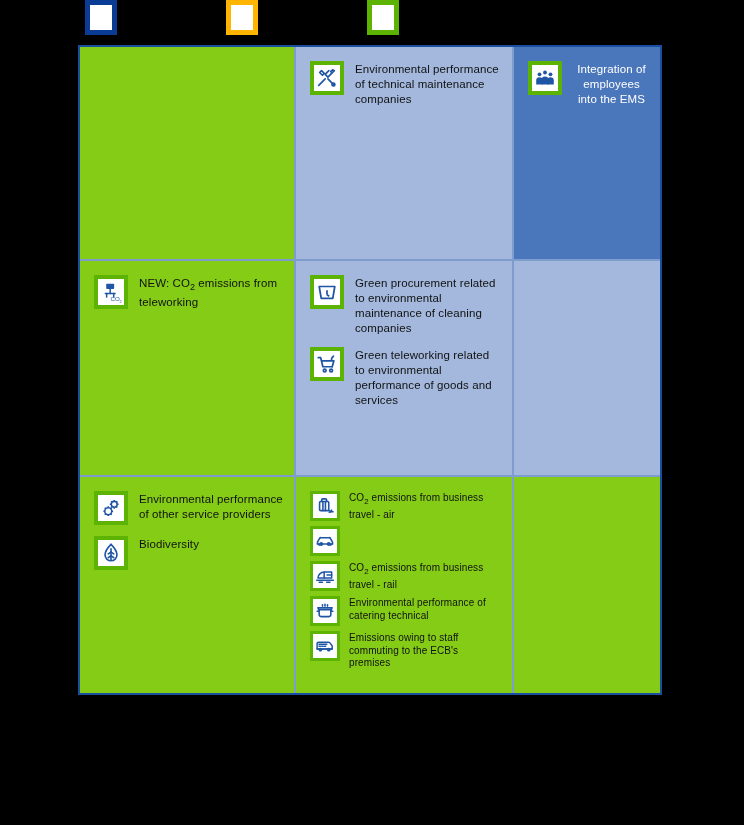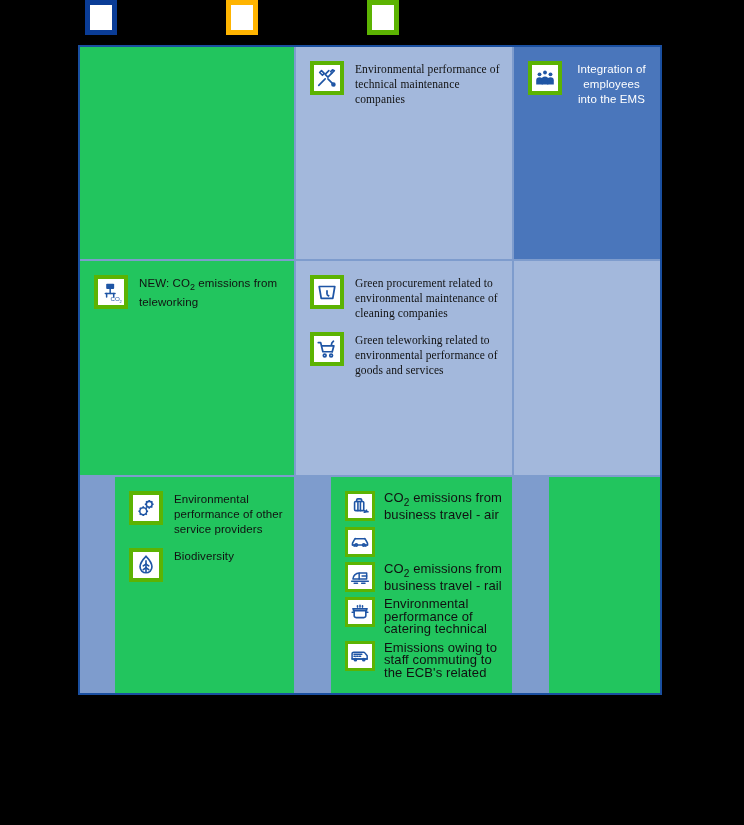--- a/index.html
+++ b/index.html
@@ -47,24 +47,24 @@
   }
 
   .cell {
     position: relative;
     border-right: 2px solid #7e9ccd;
     border-bottom: 2px solid #7e9ccd;
     padding: 14px 10px 10px 14px;
     overflow: hidden;
   }
   .cell:nth-child(3n) { border-right: none; }
-  .cell:nth-child(n+7) { border-bottom: none; margin-left: 35px; }
-
-  .bg-light  { background: #22c55e; }
-  .bg-mid    { background: #a3b8dc; font-family: Liberation Serif, serif; }
+  .cell:nth-child(n+7) { border-bottom: none; }
+
+  .bg-light  { background: #84cc16; }
+  .bg-mid    { background: #a3b8dc; }
   .bg-dark   { background: #4a76bb; text-align: center; }
 
   
   .item {
     display: flex;
     align-items: flex-start;
     margin-bottom: 11px;
   }
   .item:last-child { margin-bottom: 0; }
 
@@ -86,21 +86,21 @@
     line-height: 15px;
     color: #111111;
     letter-spacing: 0.1px;
     padding-top: 1px;
   }
   .on-dark .item-label { color: #ffffff; }
 
   
   .list-dense .item { margin-bottom: 5px; }
   .list-dense .icon-box { width: 30px; height: 30px; border-width: 3px; margin-right: 9px; }
-  .list-dense .item-label { font-size: 13px; line-height: 12.5px; }
+  .list-dense .item-label { font-size: 10px; line-height: 12.5px; }
 
   .sub { font-size: 0.78em; vertical-align: sub; }
 </style>
 </head>
 <body>
 
 <div id="legend-strip">
   <div class="legend-swatch sw-blue"></div>
   <div class="legend-swatch sw-orange"></div>
   <div class="legend-swatch sw-green"></div>
@@ -257,17 +257,17 @@
         <div class="icon-box">
           <svg width="20" height="20" viewBox="0 0 24 24" fill="none" stroke="#1F55A5" stroke-width="1.8" stroke-linecap="round" stroke-linejoin="round">
       <path d="M2.5 15.5V9.4a2 2 0 0 1 2-2h11.7a2 2 0 0 1 1.6.8l2.8 3.6v3.7z"></path>
       <path d="M2.5 15.5h18.1"></path>
       <path d="M4.8 10h9.4"></path>
             <path d="M4.8 12.2h1.6M8 12.2h1.6M11.2 12.2h1.6"></path>
       <circle cx="6.5" cy="16.4" r="1.3"></circle>
             <circle cx="16.5" cy="16.4" r="1.3"></circle>
     </svg>
         </div>
-        <div class="item-label">Emissions owing to staff commuting to the ECB's related</div>
+        <div class="item-label">Emissions owing to staff commuting to the ECB's premises</div>
       </div>
     </div>
     <div class="cell bg-light"></div>
   </div>
 
 </body></html>

